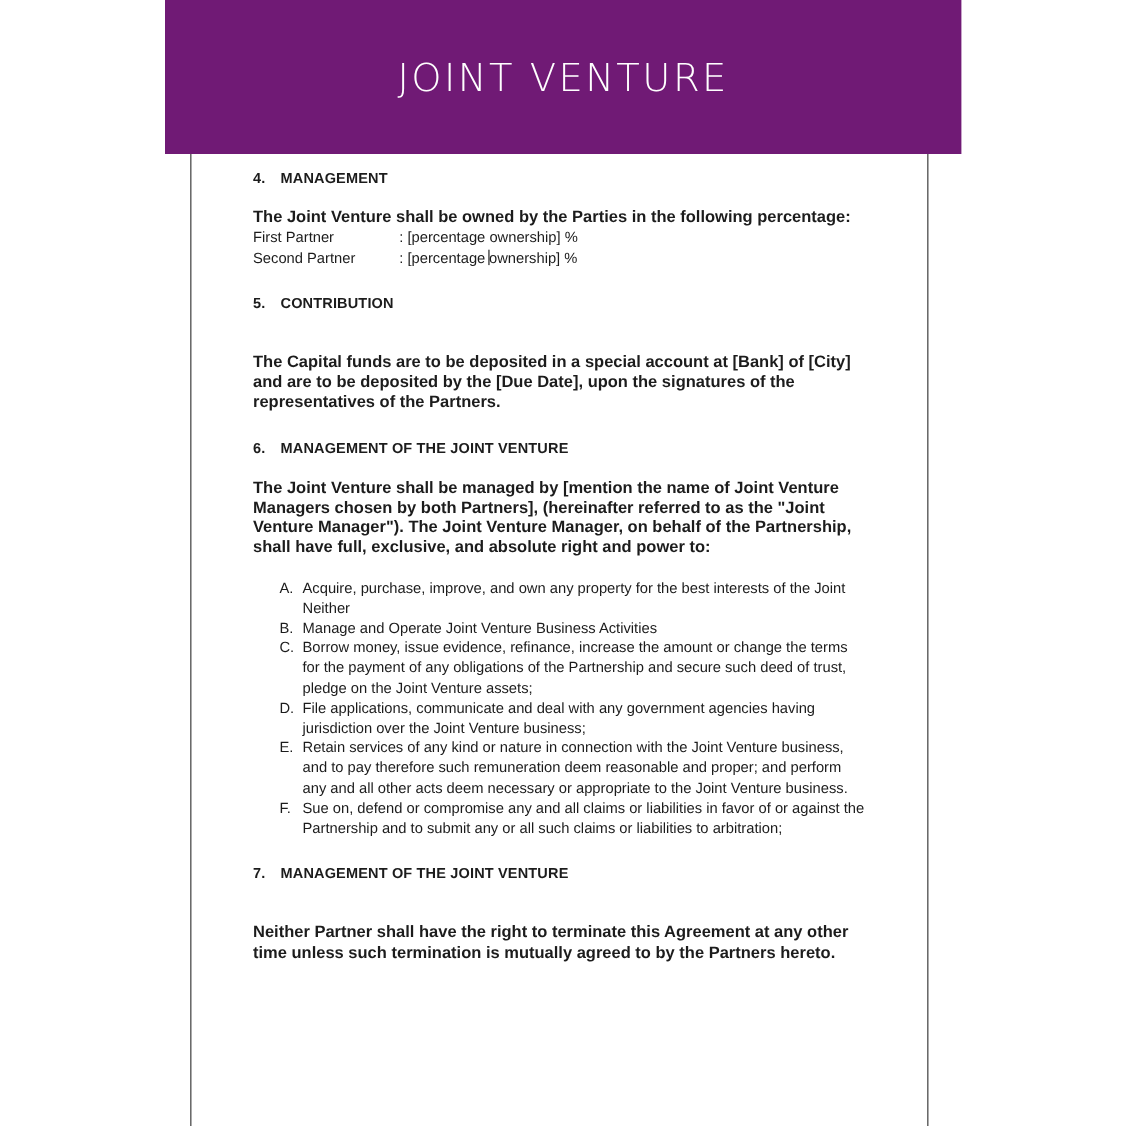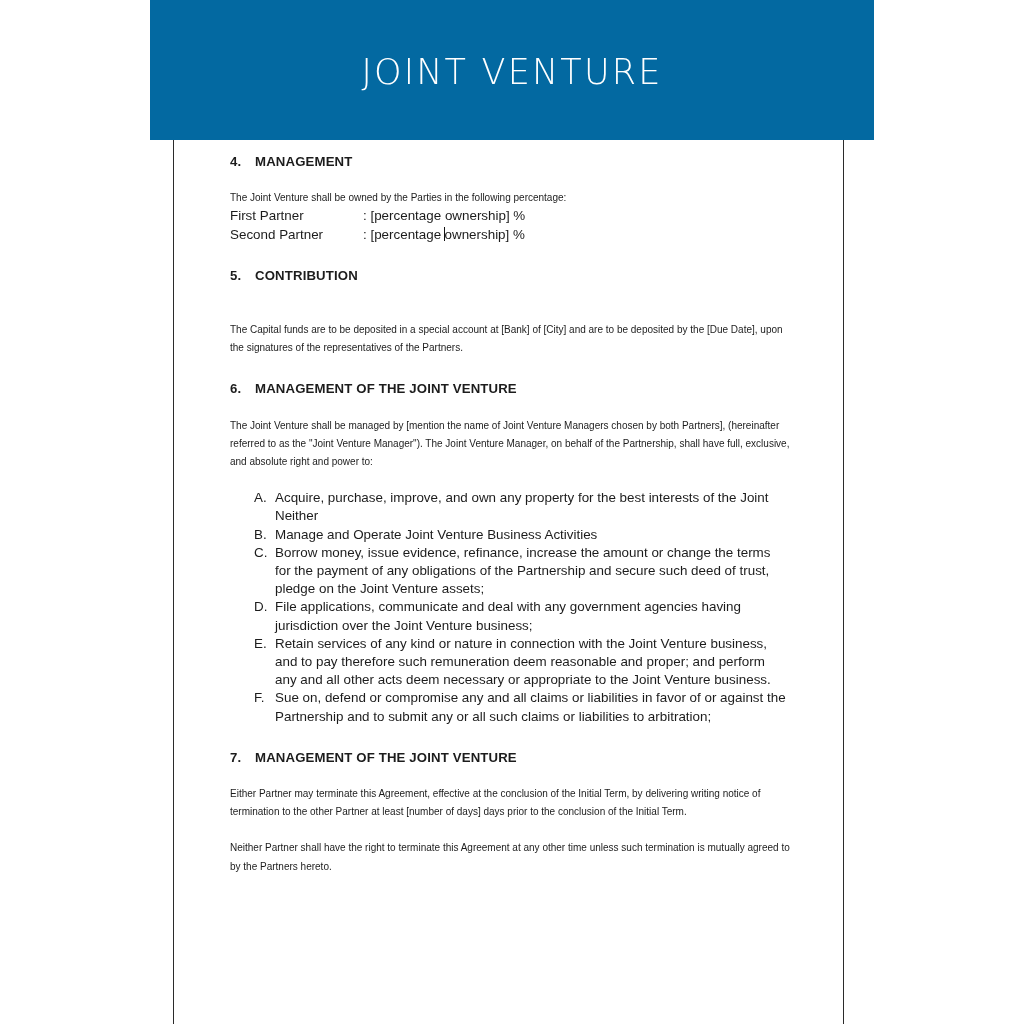--- a/index.html
+++ b/index.html
@@ -15,21 +15,21 @@
     position: relative;
   }
 
   
   #header-banner {
     position: absolute;
     left: 150px;
     top: 0;
     width: 724px;
     height: 140px;
-    background: #0369a1;
+    background: #701a75;
     display: flex;
     flex-direction: column;
     align-items: center;
     justify-content: center;
     box-sizing: border-box;
     padding-top: 4px;
   }
   .doc-title-line {
     color: #ffffff;
     font-family: "DejaVu Sans", sans-serif;
@@ -73,22 +73,23 @@
     display: flex;
   }
   .section-heading .sec-num {
     width: 25px;
     flex: 0 0 25px;
   }
   .section-heading .sec-title { flex: 1; }
 
   .para {
     margin: 0;
-    font-size: 10px;
-    line-height: 18.2px;
+    font-size: 15px;
+    line-height: 18.2px;
+    font-weight: bold;
   }
 
   .gap-after-heading { height: 18px; }
   .gap-para { height: 18px; }
   .gap-section { height: 23px; }
 
   
   .tab-row {
     display: flex;
     font-size: 13.4px;
@@ -207,18 +208,17 @@
       </li>
     </ol>
 
     <div class="gap-section"></div>
 
     <div class="section-heading">
       <span class="sec-num">7.</span>
       <span class="sec-title">MANAGEMENT OF THE JOINT VENTURE</span>
     </div>
     <div class="gap-after-heading"></div>
-    <p class="para">Either Partner may terminate this Agreement, effective at the conclusion of the Initial Term, by delivering writing notice of termination to the other Partner at least [number of days] days prior to the conclusion of the Initial Term.</p>
     <div class="gap-para"></div>
     <p class="para">Neither Partner shall have the right to terminate this Agreement at any other time unless such termination is mutually agreed to by the Partners hereto.</p>
 
   </div>
 </div>
 
 </body></html>

